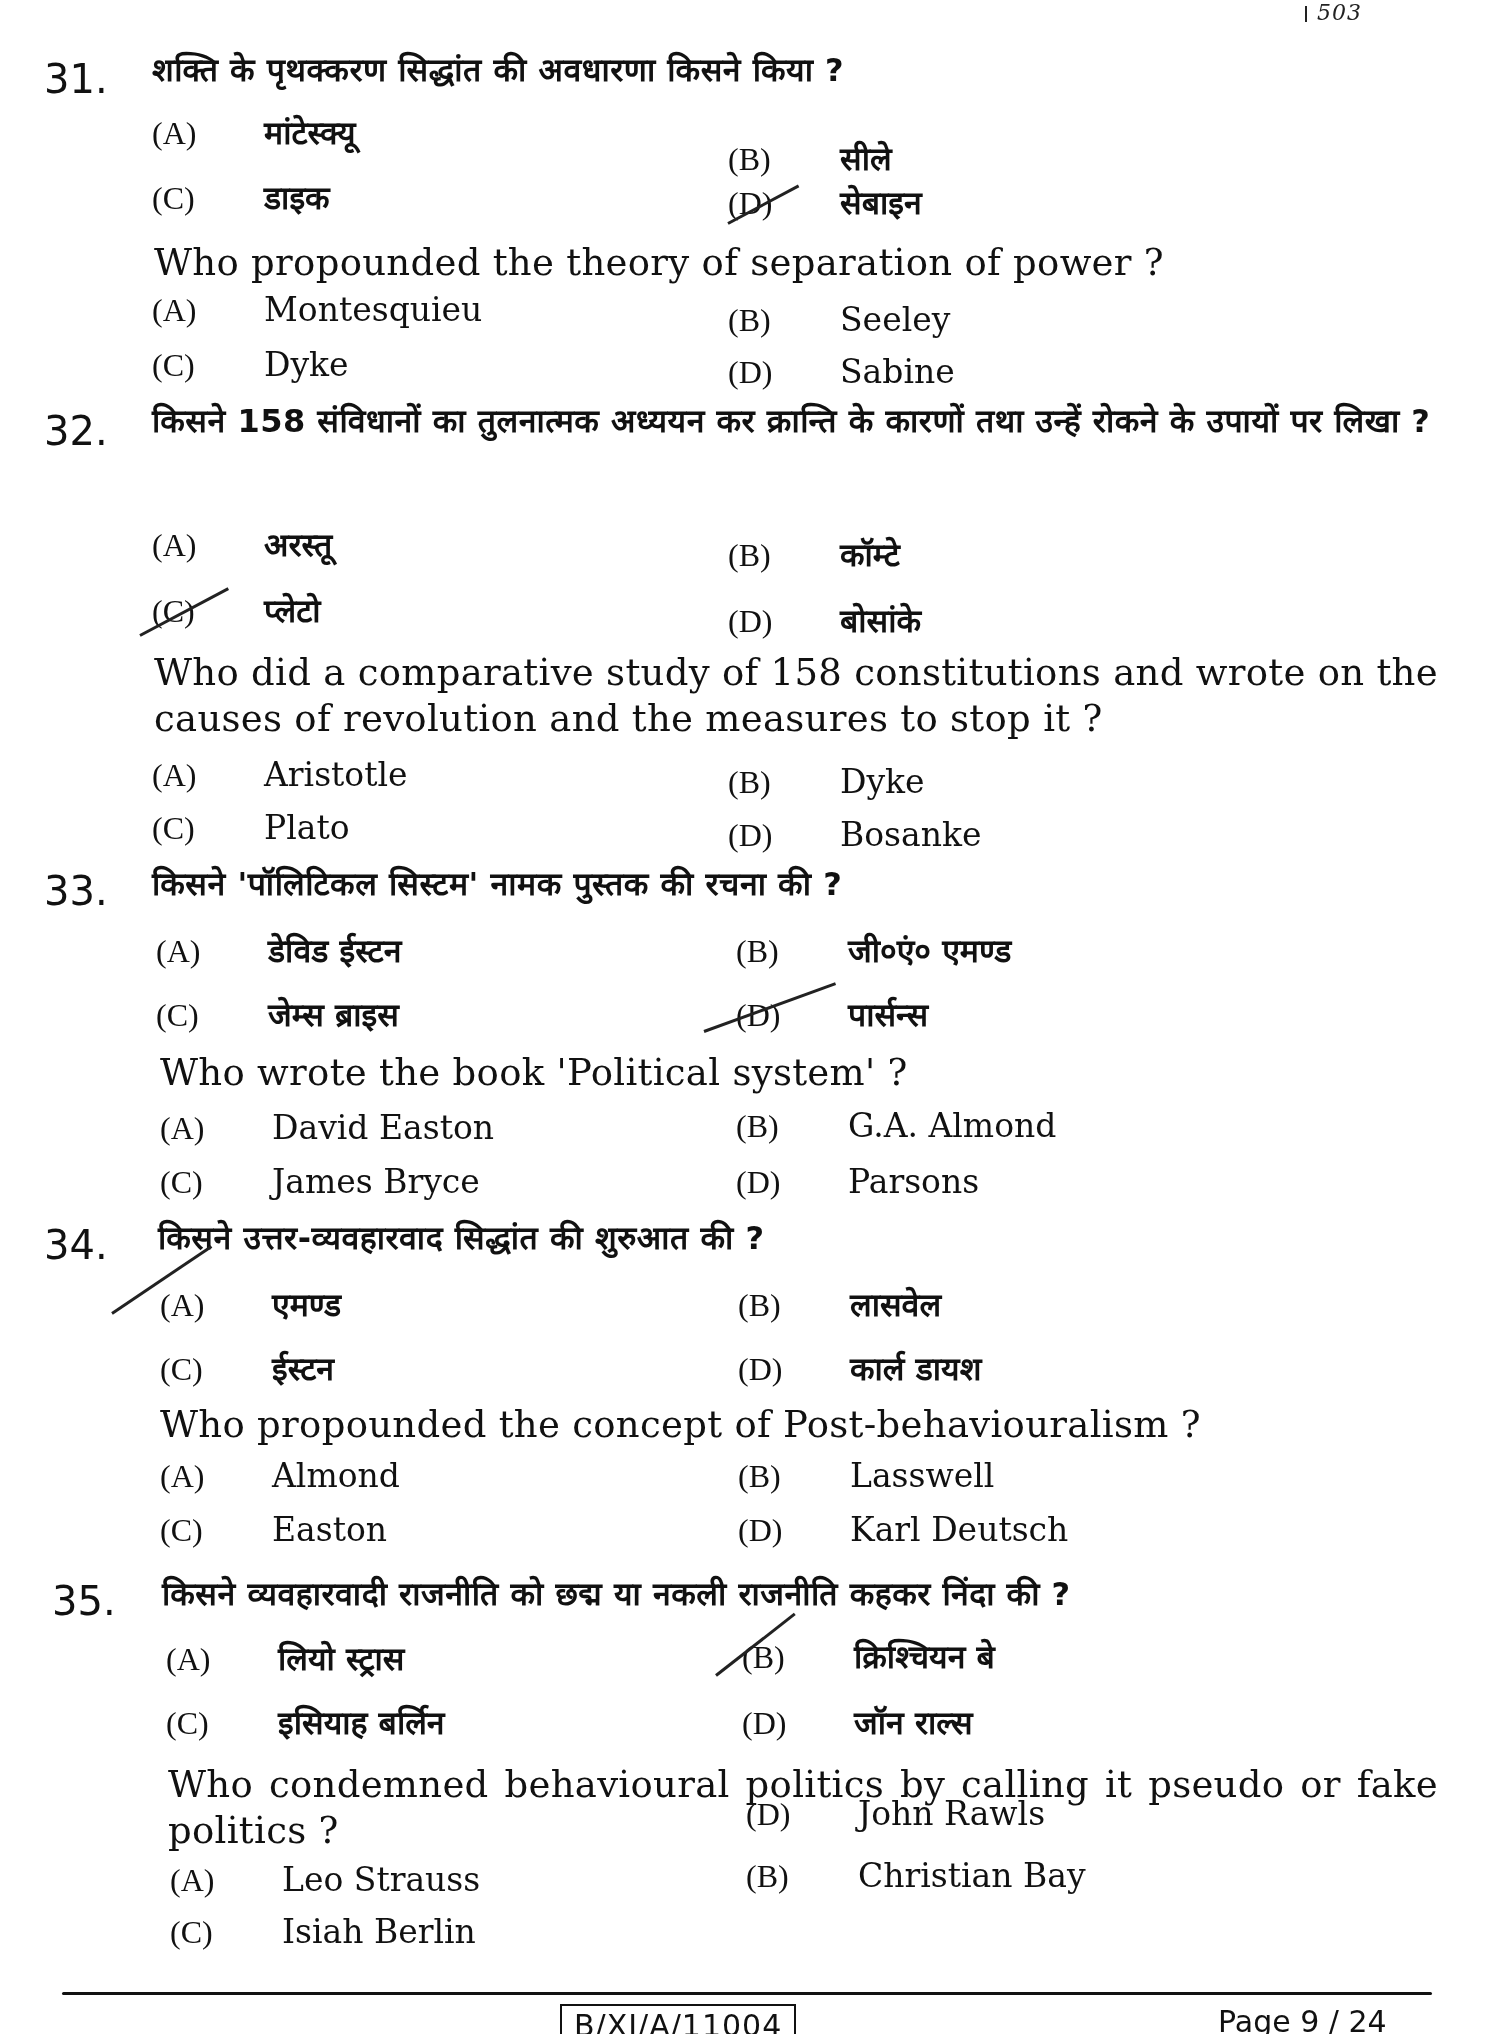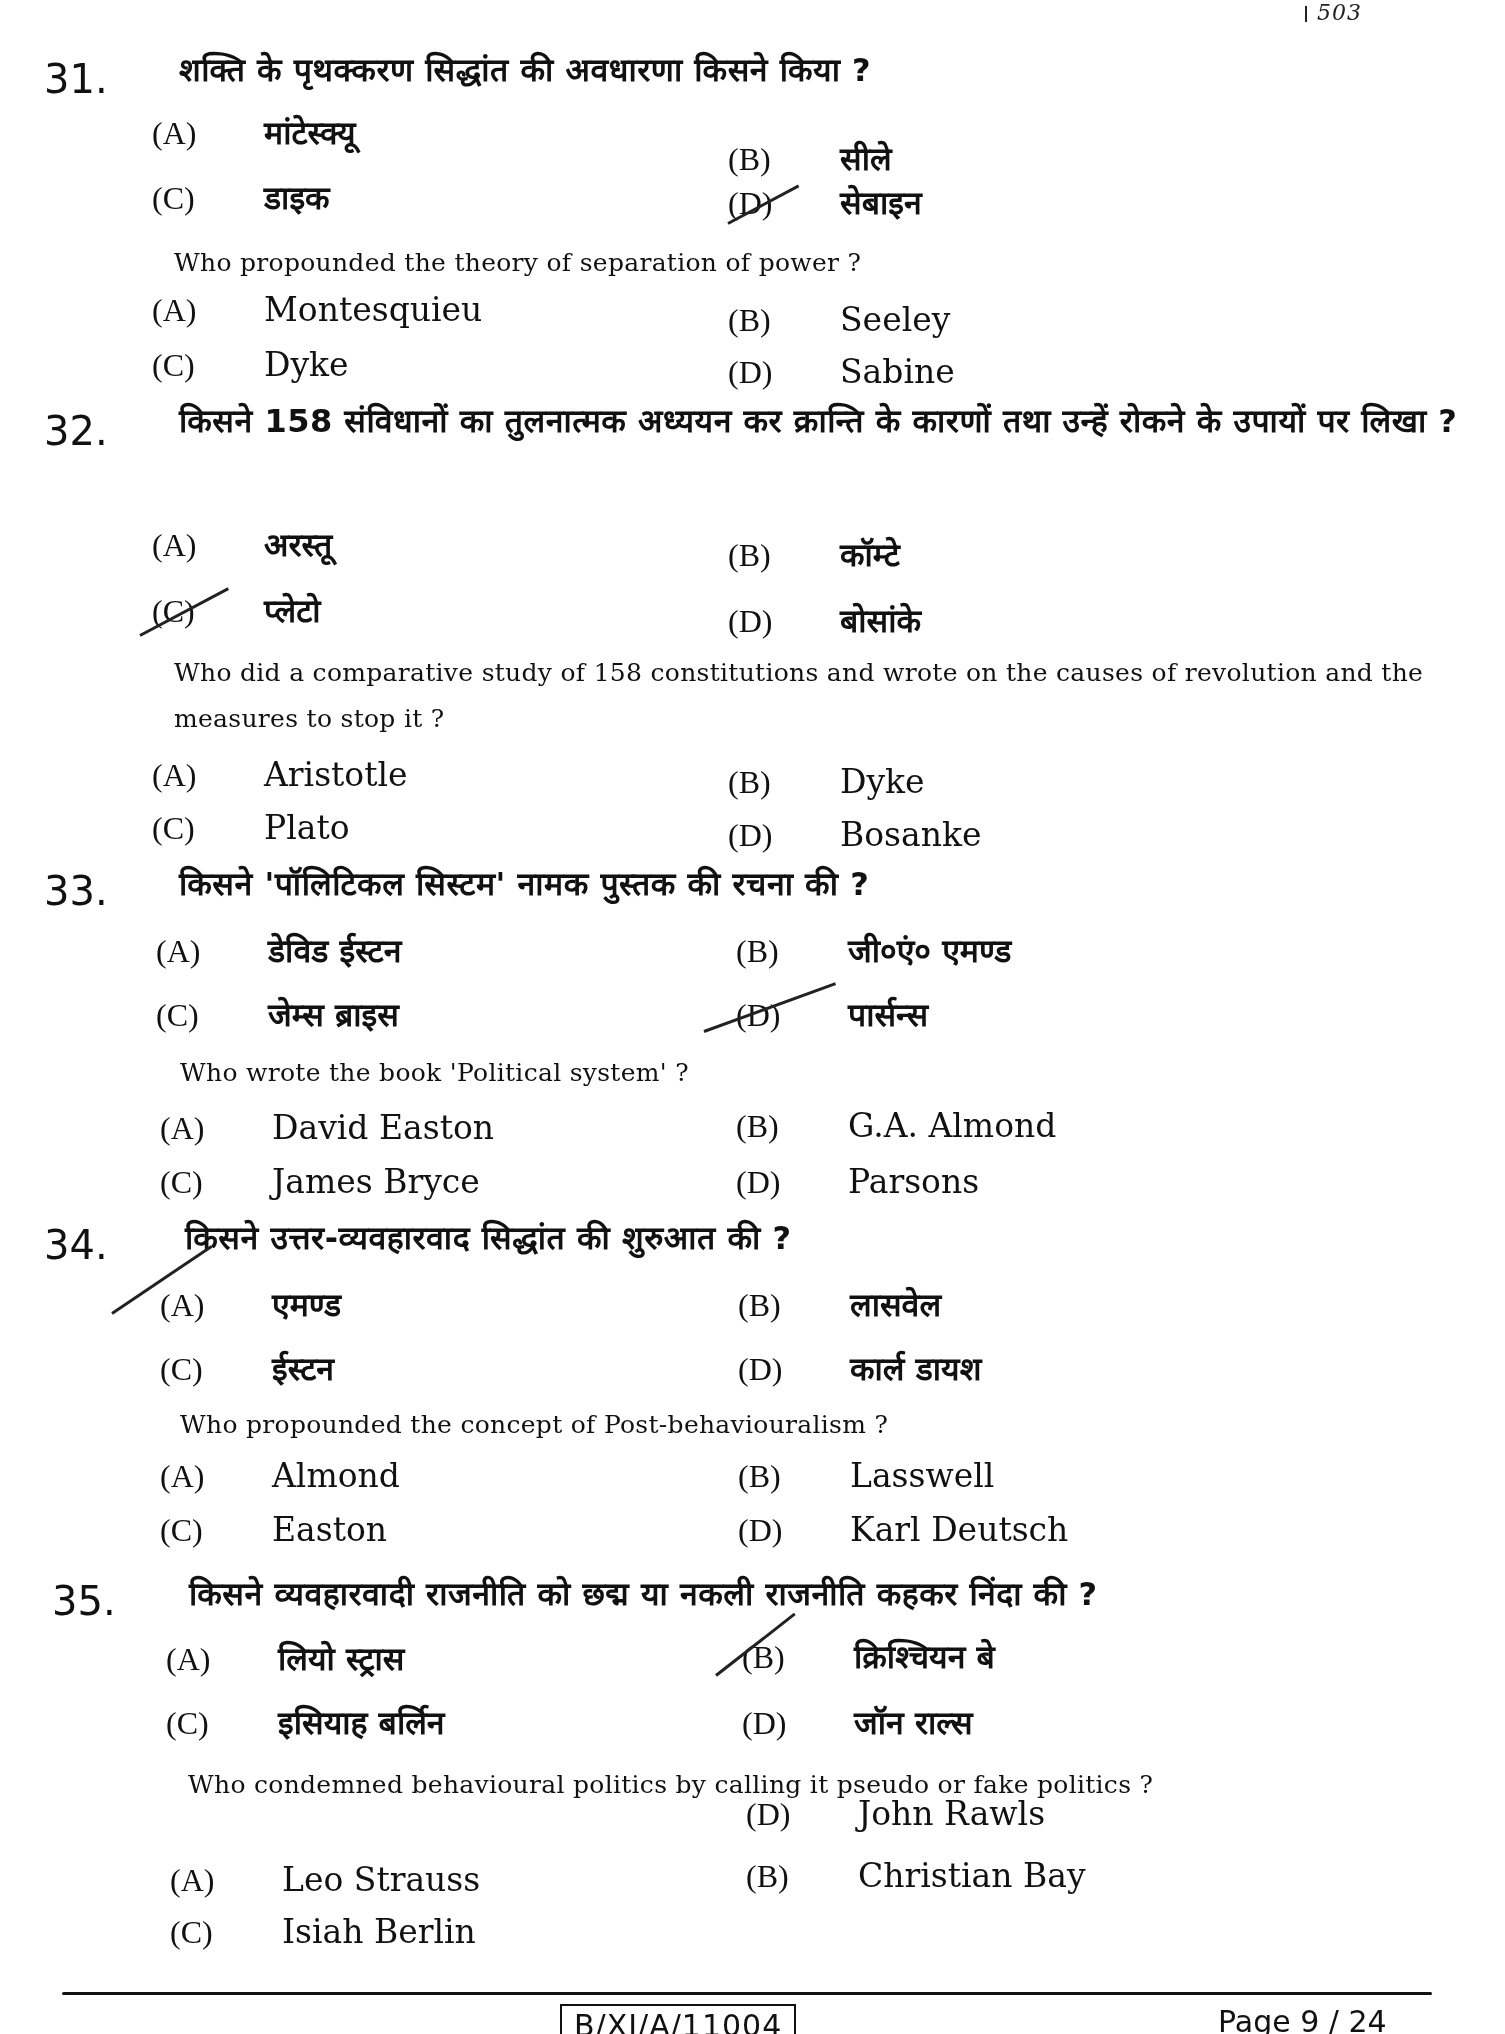--- a/index.html
+++ b/index.html
@@ -12,25 +12,25 @@
       position: absolute; top: 0; left: 1305px; font-size: 22px;
       font-style: italic; letter-spacing: 1px; color: #222;
     }
     .page-mark .bar { display:inline-block; width:2px; height:16px; background:#222; margin-right:10px; vertical-align: top; margin-top:6px;}
     .qnum {
       position: absolute; left: 44px; font-size: 40px; font-family: "DejaVu Sans", "Liberation Sans", sans-serif;
     }
     .hi {
       position: absolute; left: 152px; font-size: 32px; line-height: 52px;
       font-family: "DejaVu Sans", "Liberation Sans", sans-serif; font-weight: bold;
-      width: 1290px; letter-spacing: 0.5px; margin-left: 27px;
+      width: 1290px; letter-spacing: 0.5px;
     }
     .en {
-      position: absolute; left: 154px; font-size: 25px; line-height: 46px;
-      width: 1290px; letter-spacing: 0.3px; margin-left: 20px;
+      position: absolute; left: 154px; font-size: 37px; line-height: 46px;
+      width: 1290px; letter-spacing: 0.3px;
     }
     .opt { position: absolute; font-size: 32px; white-space: nowrap; }
     .opt .lbl { display: inline-block; width: 112px; font-family: "Liberation Serif", serif; }
     .opt .txt { display: inline-block; }
     .opt.hindi .txt { font-family: "DejaVu Sans", "Liberation Sans", sans-serif; font-weight: bold; font-size: 32px; }
     .opt.eng .txt { font-family: "DejaVu Serif", serif; font-size: 33px; }
     .tick {
       position: absolute; width: 90px; height: 3px; background: #222;
       transform-origin: left center; transform: rotate(-28deg);
     }

